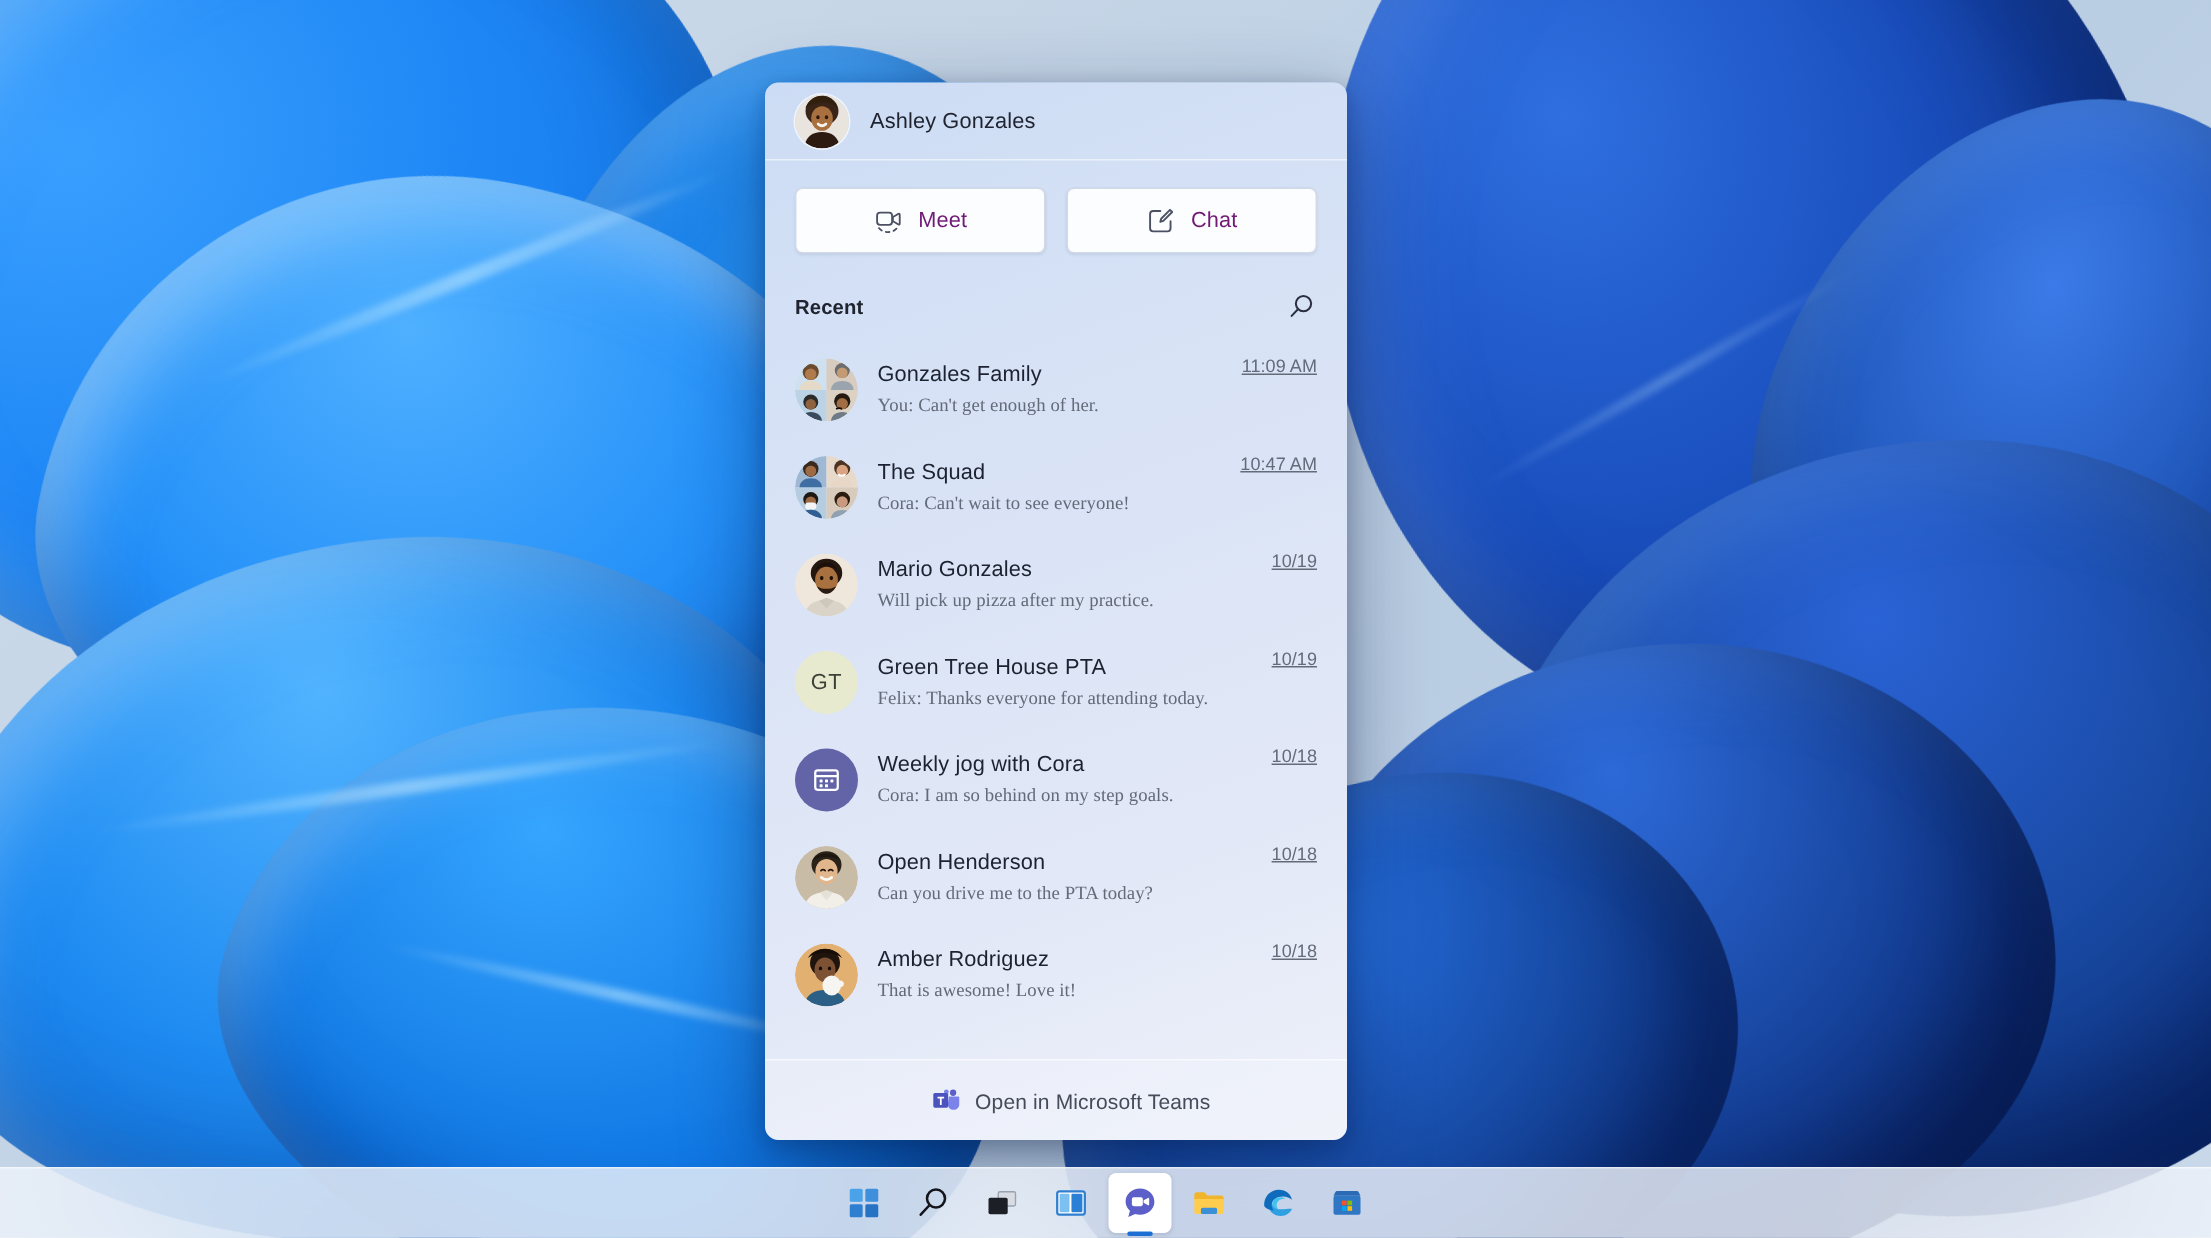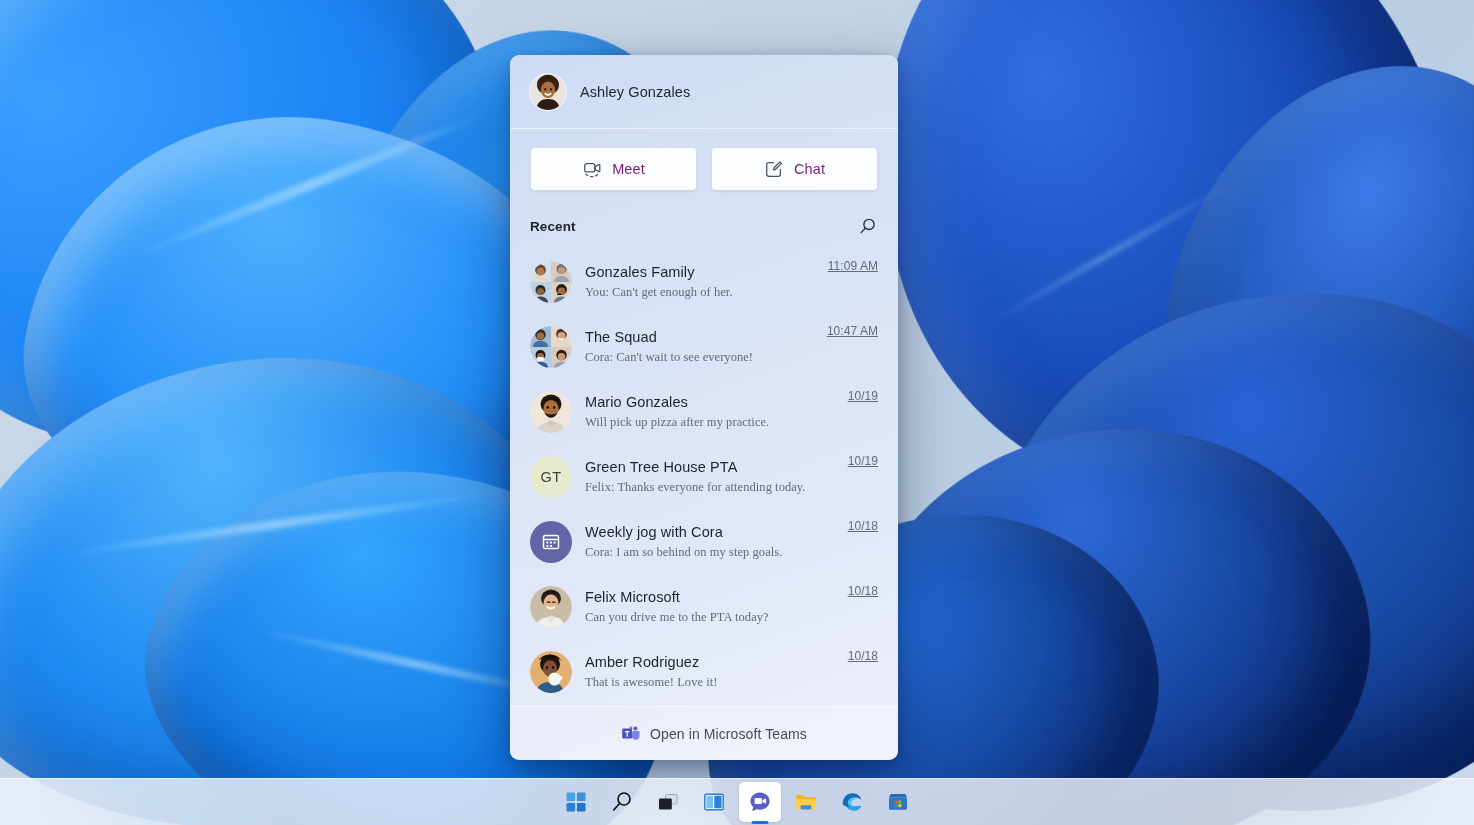--- a/index.html
+++ b/index.html
@@ -129,21 +129,21 @@
     overflow: hidden;
     background: linear-gradient(160deg, #ccdcf4 0%, #d3e0f5 18%, #dbe4f6 45%, #e2e8f7 72%, #eef1fa 100%);
     box-shadow: 0 18px 55px rgba(3,20,60,.40), 0 4px 14px rgba(3,20,60,.24);
     display: flex;
     flex-direction: column;
     backdrop-filter: blur(30px);
   }
 
   
   #panel-header {
-    height: 74px;
+    height: 52px;
     display: flex;
     align-items: center;
     padding: 0 20px;
     gap: 14px;
     border-bottom: 1px solid rgba(255,255,255,.55);
     flex: 0 0 auto;
   }
   #user-avatar {
     width: 36px; height: 36px;
     border-radius: 50%;
@@ -552,21 +552,21 @@
               <path d="M17.3 16.4c.8-.7 2-.7 2.8 0" stroke="#20150c" stroke-width="1.2" fill="none" stroke-linecap="round"></path>
               <path d="M22.4 16.4c.8-.7 2-.7 2.8 0" stroke="#20150c" stroke-width="1.2" fill="none" stroke-linecap="round"></path>
               <path d="M17.6 21c2 1.8 4.8 1.8 6.8 0" stroke="#fdfbf8" stroke-width="2" fill="none" stroke-linecap="round"></path>
               <path d="M11.5 9.6c2.3-3.2 5.7-4.6 9.5-4.6s7.2 1.4 9.5 4.6c-2.8-1.6-6-2.4-9.5-2.4s-6.7.8-9.5 2.4z" fill="#1d1610"></path>
               <path d="M6 42c1-7.6 6-11.2 15-11.2S34 34.4 35 42z" fill="#f2efe8"></path>
               <path d="M16.5 31l4.5 5.4 4.5-5.4-4.5-1.6z" fill="#e6e1d6"></path>
             </g>
           </svg>
         </div>
         <div class="chat-text">
-          <div class="chat-title">Felix Microsoft</div>
+          <div class="chat-title">Open Henderson</div>
           <div class="chat-preview">Can you drive me to the PTA today?</div>
         </div>
         <div class="chat-time">10/18</div>
       </div>
 
       <div class="chat-item">
         <div class="avatar">
           <svg viewBox="0 0 42 42" width="42" height="42">
             <defs>
                 <clipPath id="c7">

